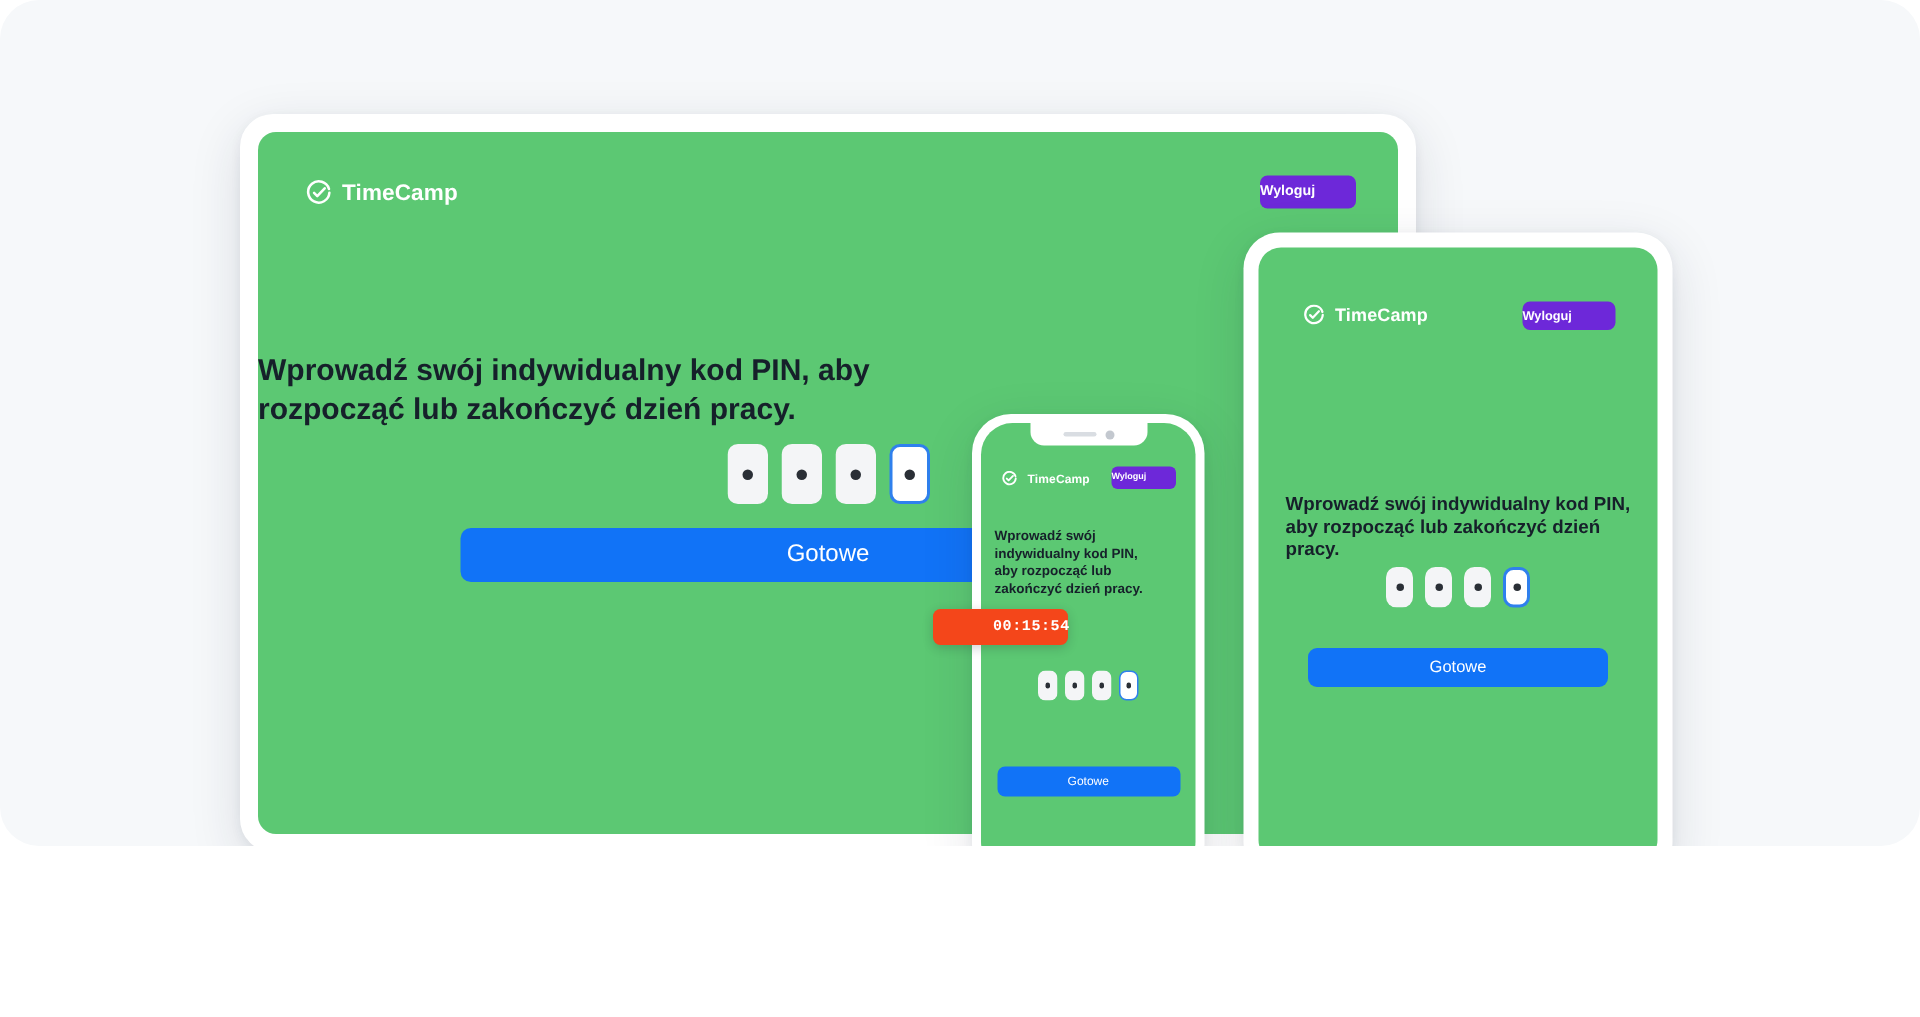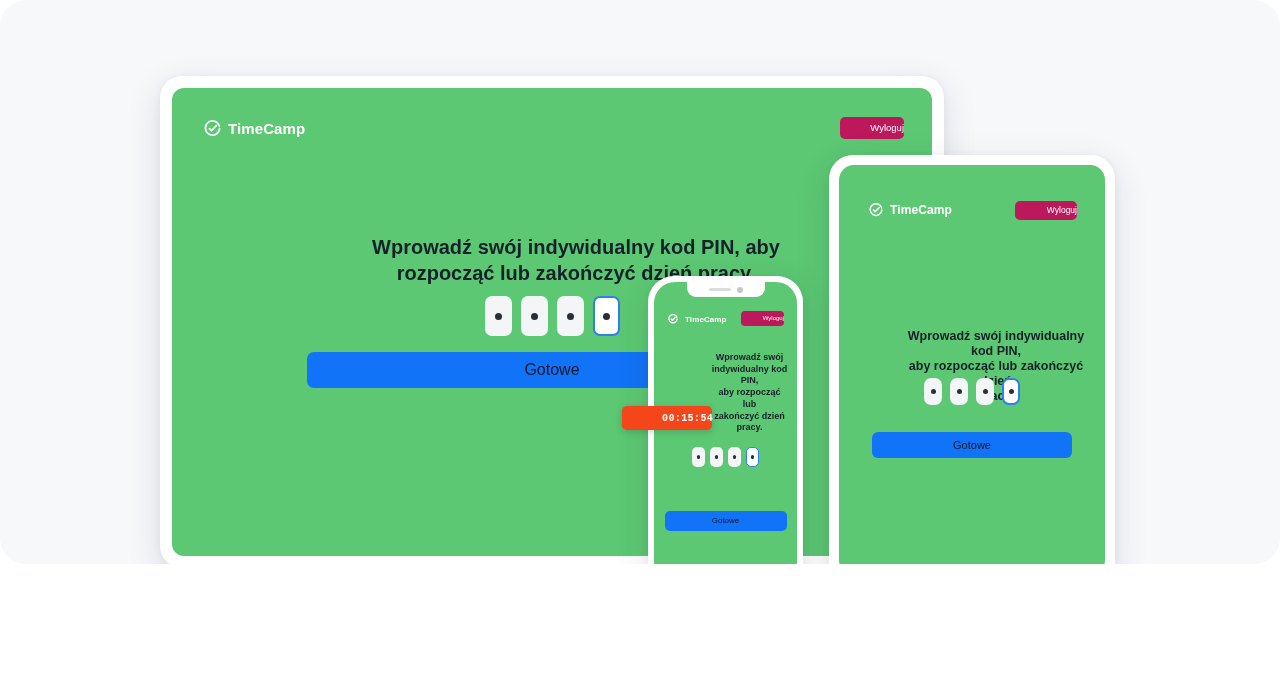--- a/index.html
+++ b/index.html
@@ -49,38 +49,37 @@
   .logo-mark { display: block; flex: 0 0 auto; }
   .logo-word {
     color: #ffffff;
     font-weight: 700;
     letter-spacing: .1px;
     white-space: nowrap;
   }
 
   
   .btn-logout {
-    background: #be185d;
+    background: #6d28d9;
     color: #ffffff;
     border: none;
     border-radius: 5px;
-    font-weight: 400;
+    font-weight: 700;
     font-family: "Liberation Sans", sans-serif;
-    text-align: right;
+    text-align: left;
     white-space: nowrap;
     cursor: pointer;
   }
 
   
   .headline {
     color: #16202a;
     font-weight: 700;
-    text-align: center;
+    text-align: left;
     white-space: pre-line;
-    padding-left: 48px;
   }
 
   
   .pin-row {
     display: flex;
     justify-content: center;
   }
   .pin-cell {
     background: #f4f5f7;
     border-radius: 7px;
@@ -94,21 +93,21 @@
     border-color: #2f80ed;
   }
   .pin-dot {
     background: #2a2f36;
     border-radius: 50%;
   }
 
   
   .btn-done {
     background: #1173f7;
-    color: #0f172a;
+    color: #ffffff;
     border: none;
     font-family: "Liberation Sans", sans-serif;
     font-weight: 400;
     text-align: center;
     cursor: pointer;
     display: block;
   }
 
   
   #desktop {

